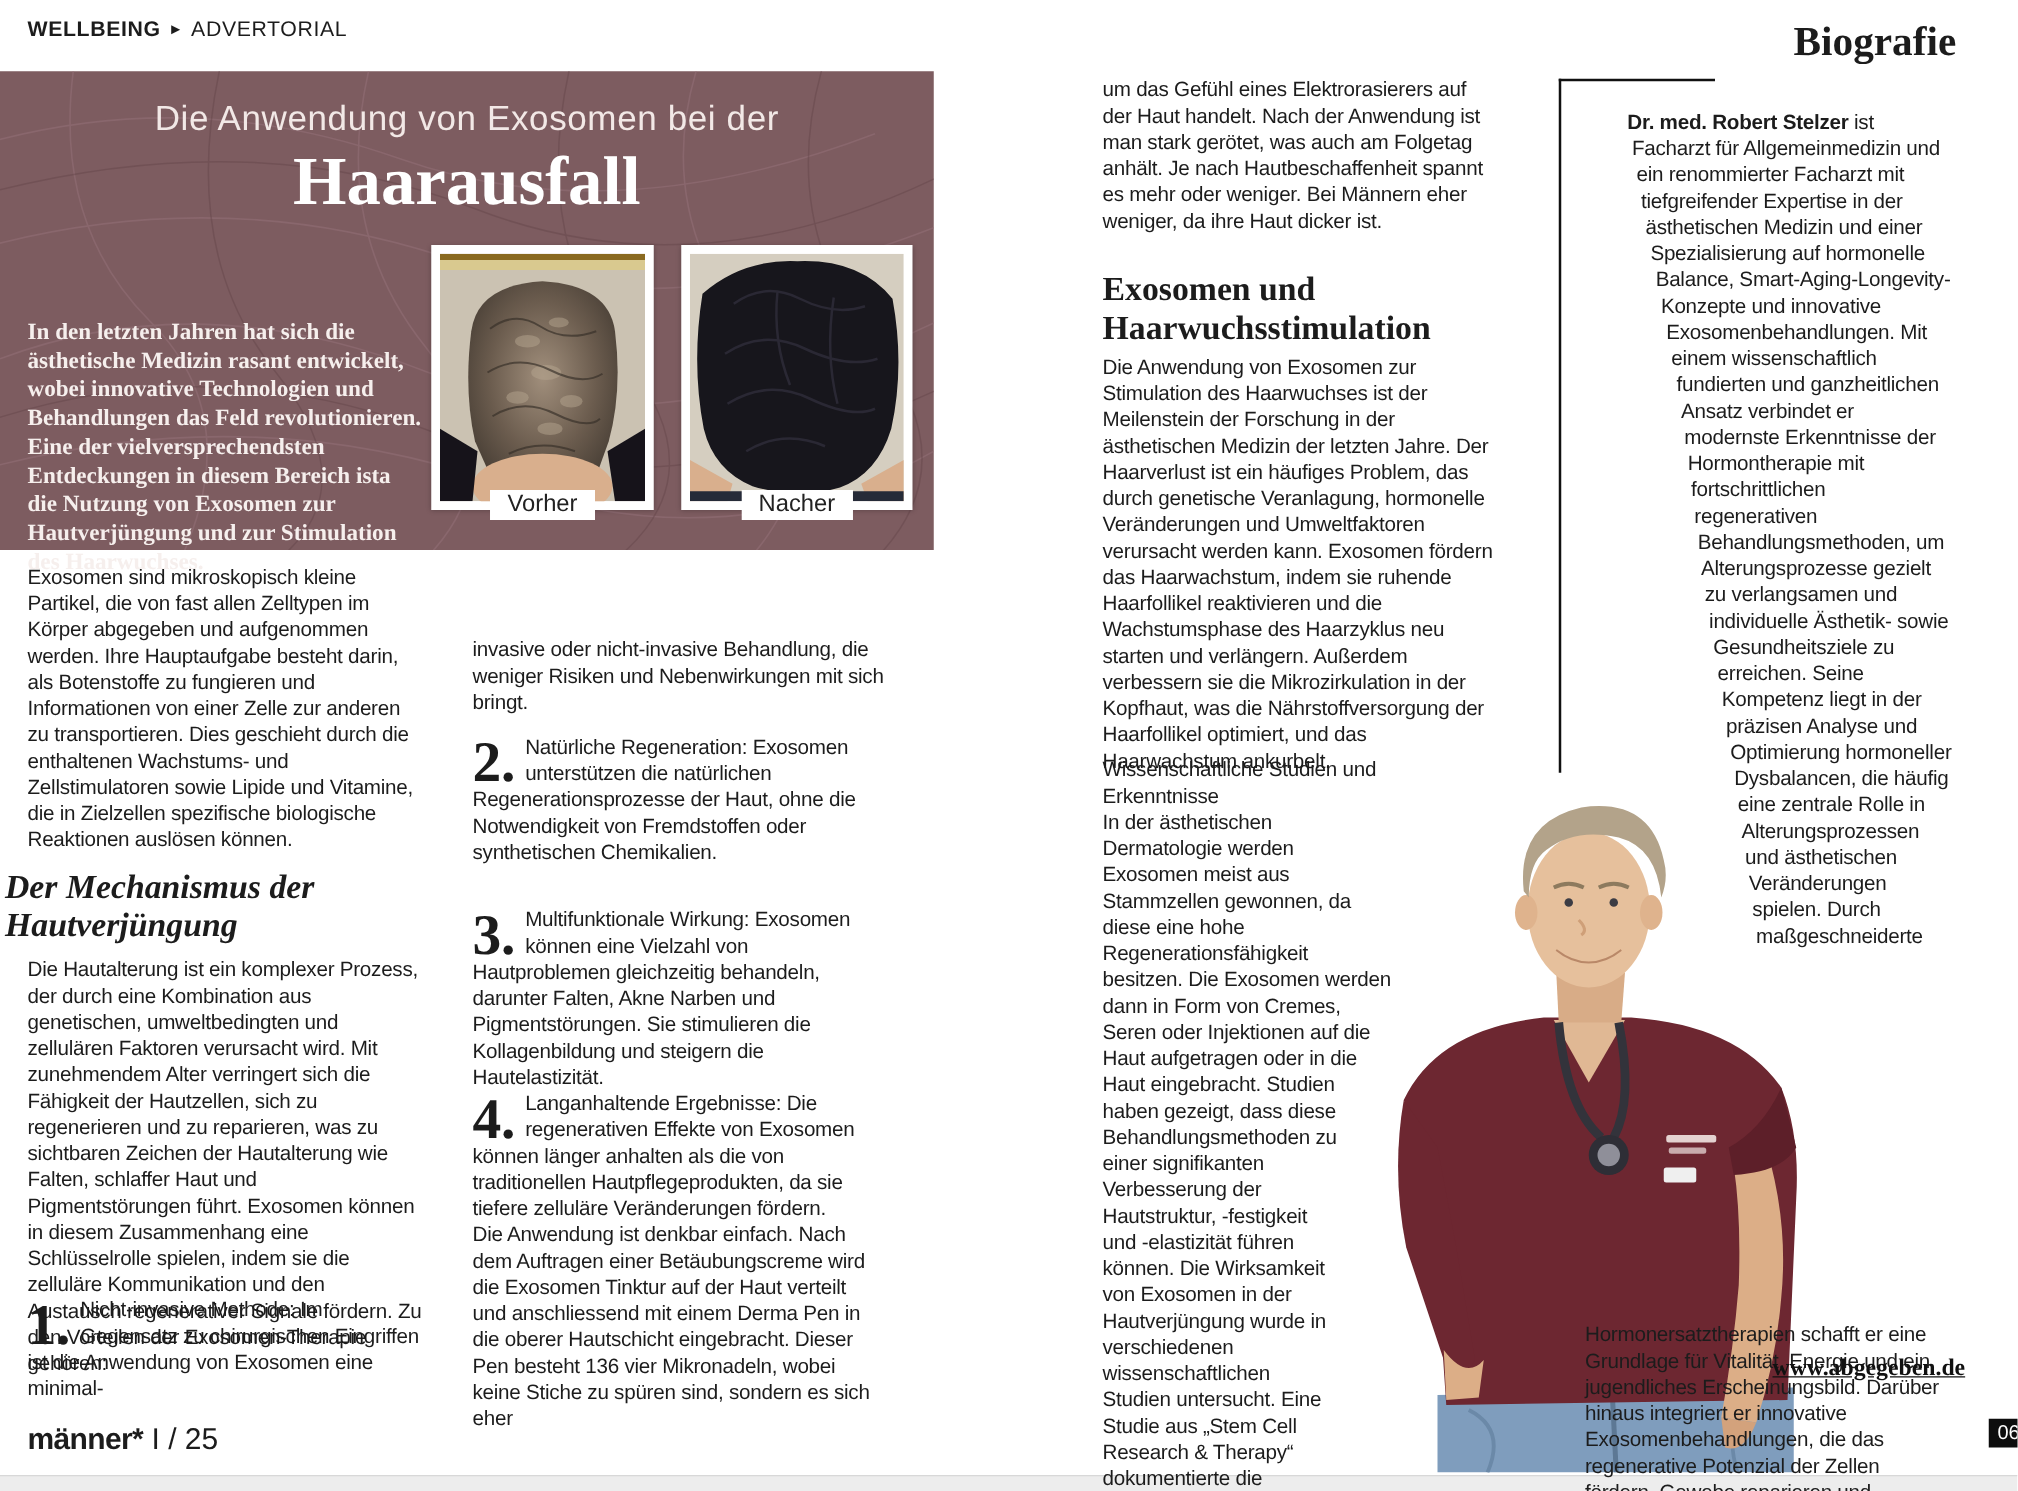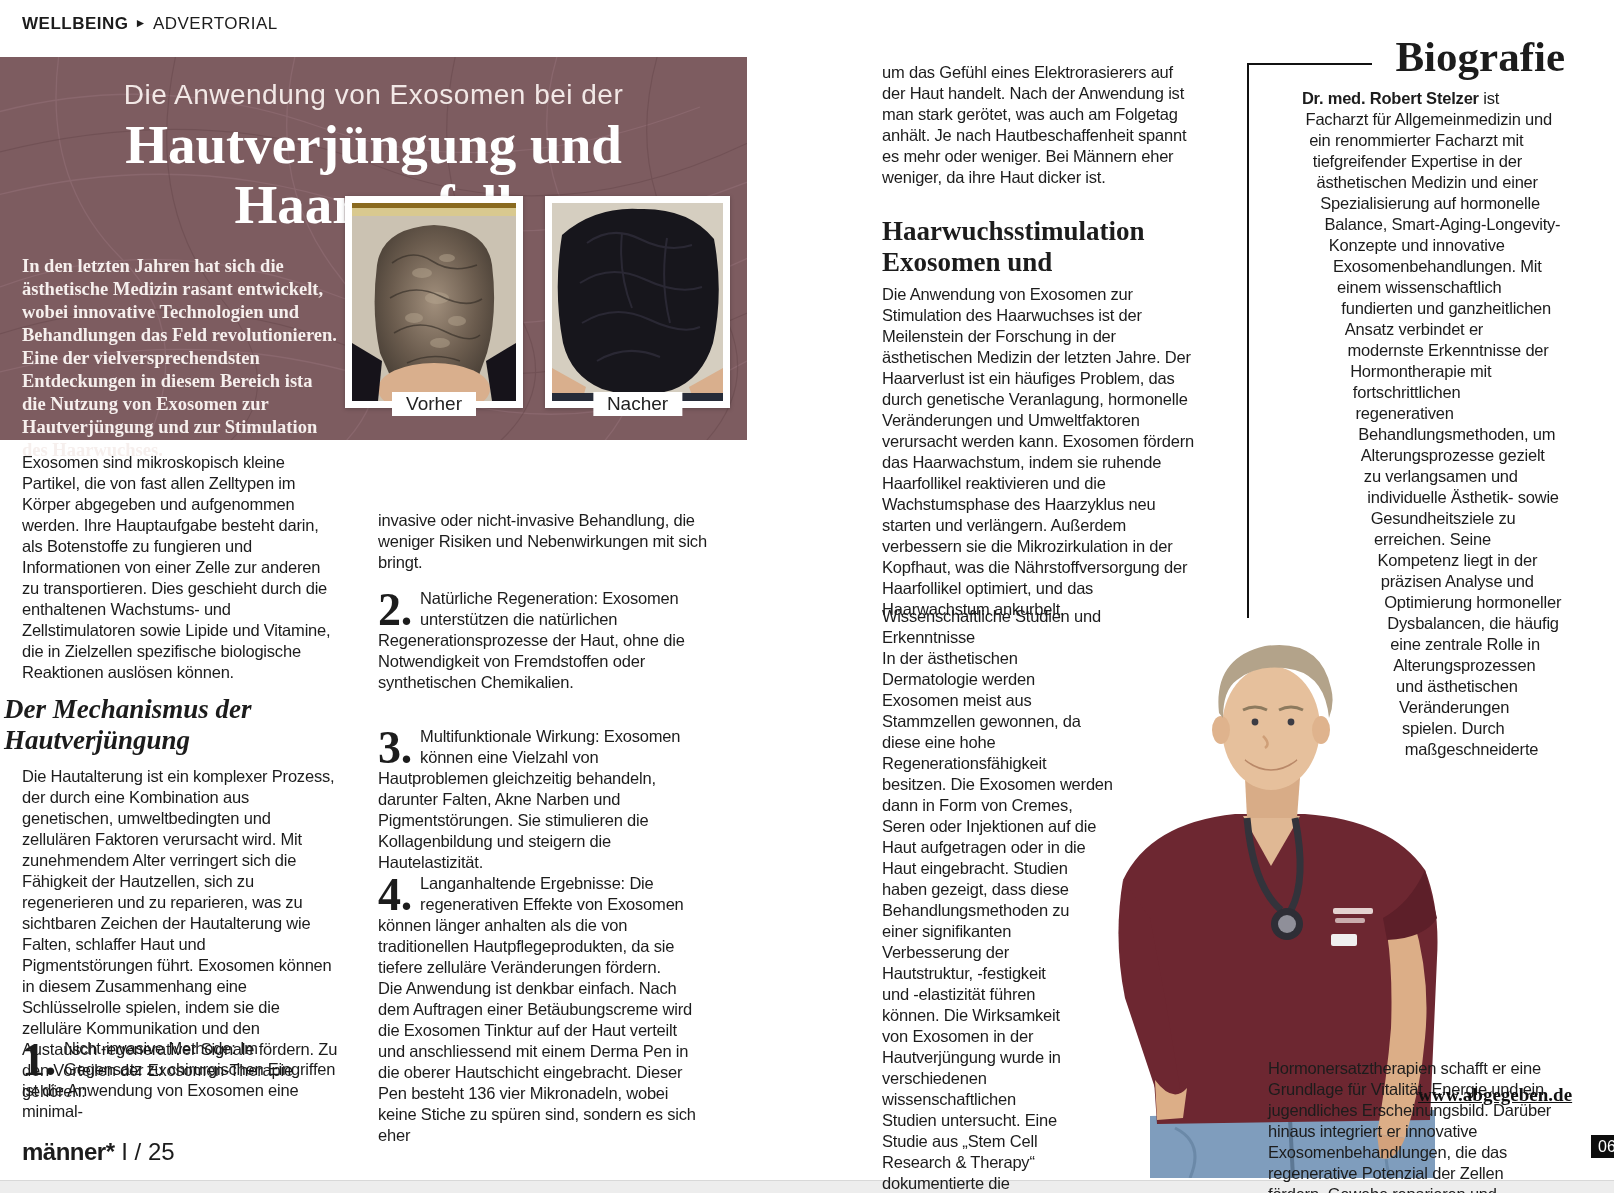--- a/index.html
+++ b/index.html
@@ -30,22 +30,22 @@
   .photo.after{left:545px;top:196px;}
   
   .col{position:absolute;font-size:16.5px;line-height:21px;letter-spacing:-0.2px;z-index:3;}
   .col p{margin:0;}
   .sechead{font-family:"Liberation Serif",serif;font-weight:bold;font-size:27px;line-height:31px;letter-spacing:0;}
   .bignum{float:left;font-family:"Liberation Serif",serif;font-weight:bold;
     font-size:46px;line-height:40px;margin:2px 8px 0 0;}
   .blockline{display:block;}
   .wrapspacer{float:right;}
   
-  .bioheading{position:absolute;right:49px;top:32px;z-index:3;
-    font-family:"Liberation Serif",serif;font-weight:bold;font-size:43px;text-align:center;}
+  .bioheading{position:absolute;right:49px;top:16px;z-index:3;
+    font-family:"Liberation Serif",serif;font-weight:bold;font-size:33px;text-align:center;}
   .biorule-h{position:absolute;left:1247px;top:63px;width:125px;height:2px;background:#111;z-index:3;}
   .biorule-v{position:absolute;left:1247px;top:63px;width:2px;height:577px;background:#111;z-index:0;}
   .biotext{position:absolute;left:1268px;top:88px;width:294px;
     font-size:16.5px;line-height:21px;letter-spacing:-0.2px;z-index:3;}
   .biotext b{font-weight:bold;}
   .headspacer{float:left;width:168px;height:420px;margin-top:550px;
     shape-outside:polygon(0% 0%,18% 0%,30% 12%,45% 25%,56% 40%,70% 55%,82% 70%,93% 85%,100% 100%,0% 100%);}
   .website{position:absolute;left:1418px;top:1084px;z-index:3;
     font-family:"Liberation Serif",serif;font-weight:bold;font-size:19px;text-decoration:underline;color:#111;}
   
@@ -78,21 +78,20 @@
     <g fill="none" stroke="#644549" stroke-width="1.2" opacity="0.45">
       <path d="M-20 100 Q200 40 380 110 T760 80"></path>
       <path d="M-10 280 Q170 220 350 290 T760 250"></path>
       <path d="M180 -20 Q140 140 220 240 T210 400"></path>
       <path d="M460 -20 Q420 130 500 230 T480 400"></path>
       <path d="M660 -10 Q620 120 700 220 T690 400"></path>
     </g>
   </svg>
   <div class="kicker">Die Anwendung von Exosomen bei der</div>
   <div class="herotitle">
-    <span>Hautverjüngung und</span>
     <span class="l2">Haarausfall</span>
   </div>
   <div class="introtext">In den letzten Jahren hat sich die ästhetische Medizin rasant entwickelt, wobei innovative Technologien und Behandlungen das Feld revolutionieren. Eine der vielversprechendsten Entdeckungen in diesem Bereich ista die Nutzung von Exosomen zur Hautverjüngung und zur Stimulation des Haarwuchses.</div>
 </div>
 
 <figure class="photo before" style="margin:0">
   <svg width="164" height="198" viewBox="0 0 164 198">
     <defs>
       <radialGradient id="scalpFade" cx="50%" cy="45%" r="65%">
         <stop offset="0%" stop-color="#a18f7c"></stop>
@@ -170,22 +169,22 @@
 <div class="col" style="left:378px;top:873px;width:330px;">
   <span class="bignum">4.</span>
   <span>Langanhaltende Ergebnisse: Die regenerativen Effekte von Exosomen können länger anhalten als die von traditionellen Hautpflegeprodukten, da sie tiefere zelluläre Veränderungen fördern.</span>
   <span class="blockline">Die Anwendung ist denkbar einfach. Nach dem Auftragen einer Betäubungscreme wird die Exosomen Tinktur auf der Haut verteilt und anschliessend mit einem Derma Pen in die oberer Hautschicht eingebracht. Dieser Pen besteht 136 vier Mikronadeln, wobei keine Stiche zu spüren sind, sondern es sich eher</span>
 </div>
 
 <div class="col" style="left:882px;top:62px;width:316px;">
   <p>um das Gefühl eines Elektrorasierers auf der Haut handelt. Nach der Anwendung ist man stark gerötet, was auch am Folgetag anhält. Je nach Hautbeschaffenheit spannt es mehr oder weniger. Bei Männern eher weniger, da ihre Haut dicker ist.</p>
 </div>
 <div class="col sechead" style="left:882px;top:216px;width:316px;">
+  <span class="blockline">Exosomen und</span>
   <span class="blockline">Haarwuchsstimulation</span>
-  <span class="blockline">Exosomen und</span>
 </div>
 <div class="col" style="left:882px;top:284px;width:316px;">
   <p>Die Anwendung von Exosomen zur Stimulation des Haarwuchses ist der Meilenstein der Forschung in der ästhetischen Medizin der letzten Jahre. Der Haarverlust ist ein häufiges Problem, das durch genetische Veranlagung, hormonelle Veränderungen und Umweltfaktoren verursacht werden kann. Exosomen fördern das Haarwachstum, indem sie ruhende Haarfollikel reaktivieren und die Wachstumsphase des Haarzyklus neu starten und verlängern. Außerdem verbessern sie die Mikrozirkulation in der Kopfhaut, was die Nährstoffversorgung der Haarfollikel optimiert, und das Haarwachstum ankurbelt.</p>
 </div>
 <div class="col" style="left:882px;top:606px;width:316px;">
   <span class="wrapspacer" style="width:85px;height:115px;margin-top:178px;"></span>
   <span class="wrapspacer" style="width:125px;height:420px;clear:right;"></span>
   <span class="blockline">Wissenschaftliche Studien und Erkenntnisse</span>
   <span>In der ästhetischen Dermatologie werden Exosomen meist aus Stammzellen gewonnen, da diese eine hohe Regenerationsfähigkeit besitzen. Die Exosomen werden dann in Form von Cremes, Seren oder Injektionen auf die Haut aufgetragen oder in die Haut eingebracht. Studien haben gezeigt, dass diese Behandlungsmethoden zu einer signifikanten Verbesserung der Hautstruktur, -festigkeit und -elastizität führen können. Die Wirksamkeit von Exosomen in der Hautverjüngung wurde in verschiedenen wissenschaftlichen Studien untersucht. Eine Studie aus „Stem Cell Research &amp; Therapy“ dokumentierte die regenerativen Effekte von Exosomen auf geschädigter Haut, einschließlich der Beschleunigung der Wundheilung und der Reduktion von Narbenbildung.</span>
 </div>

